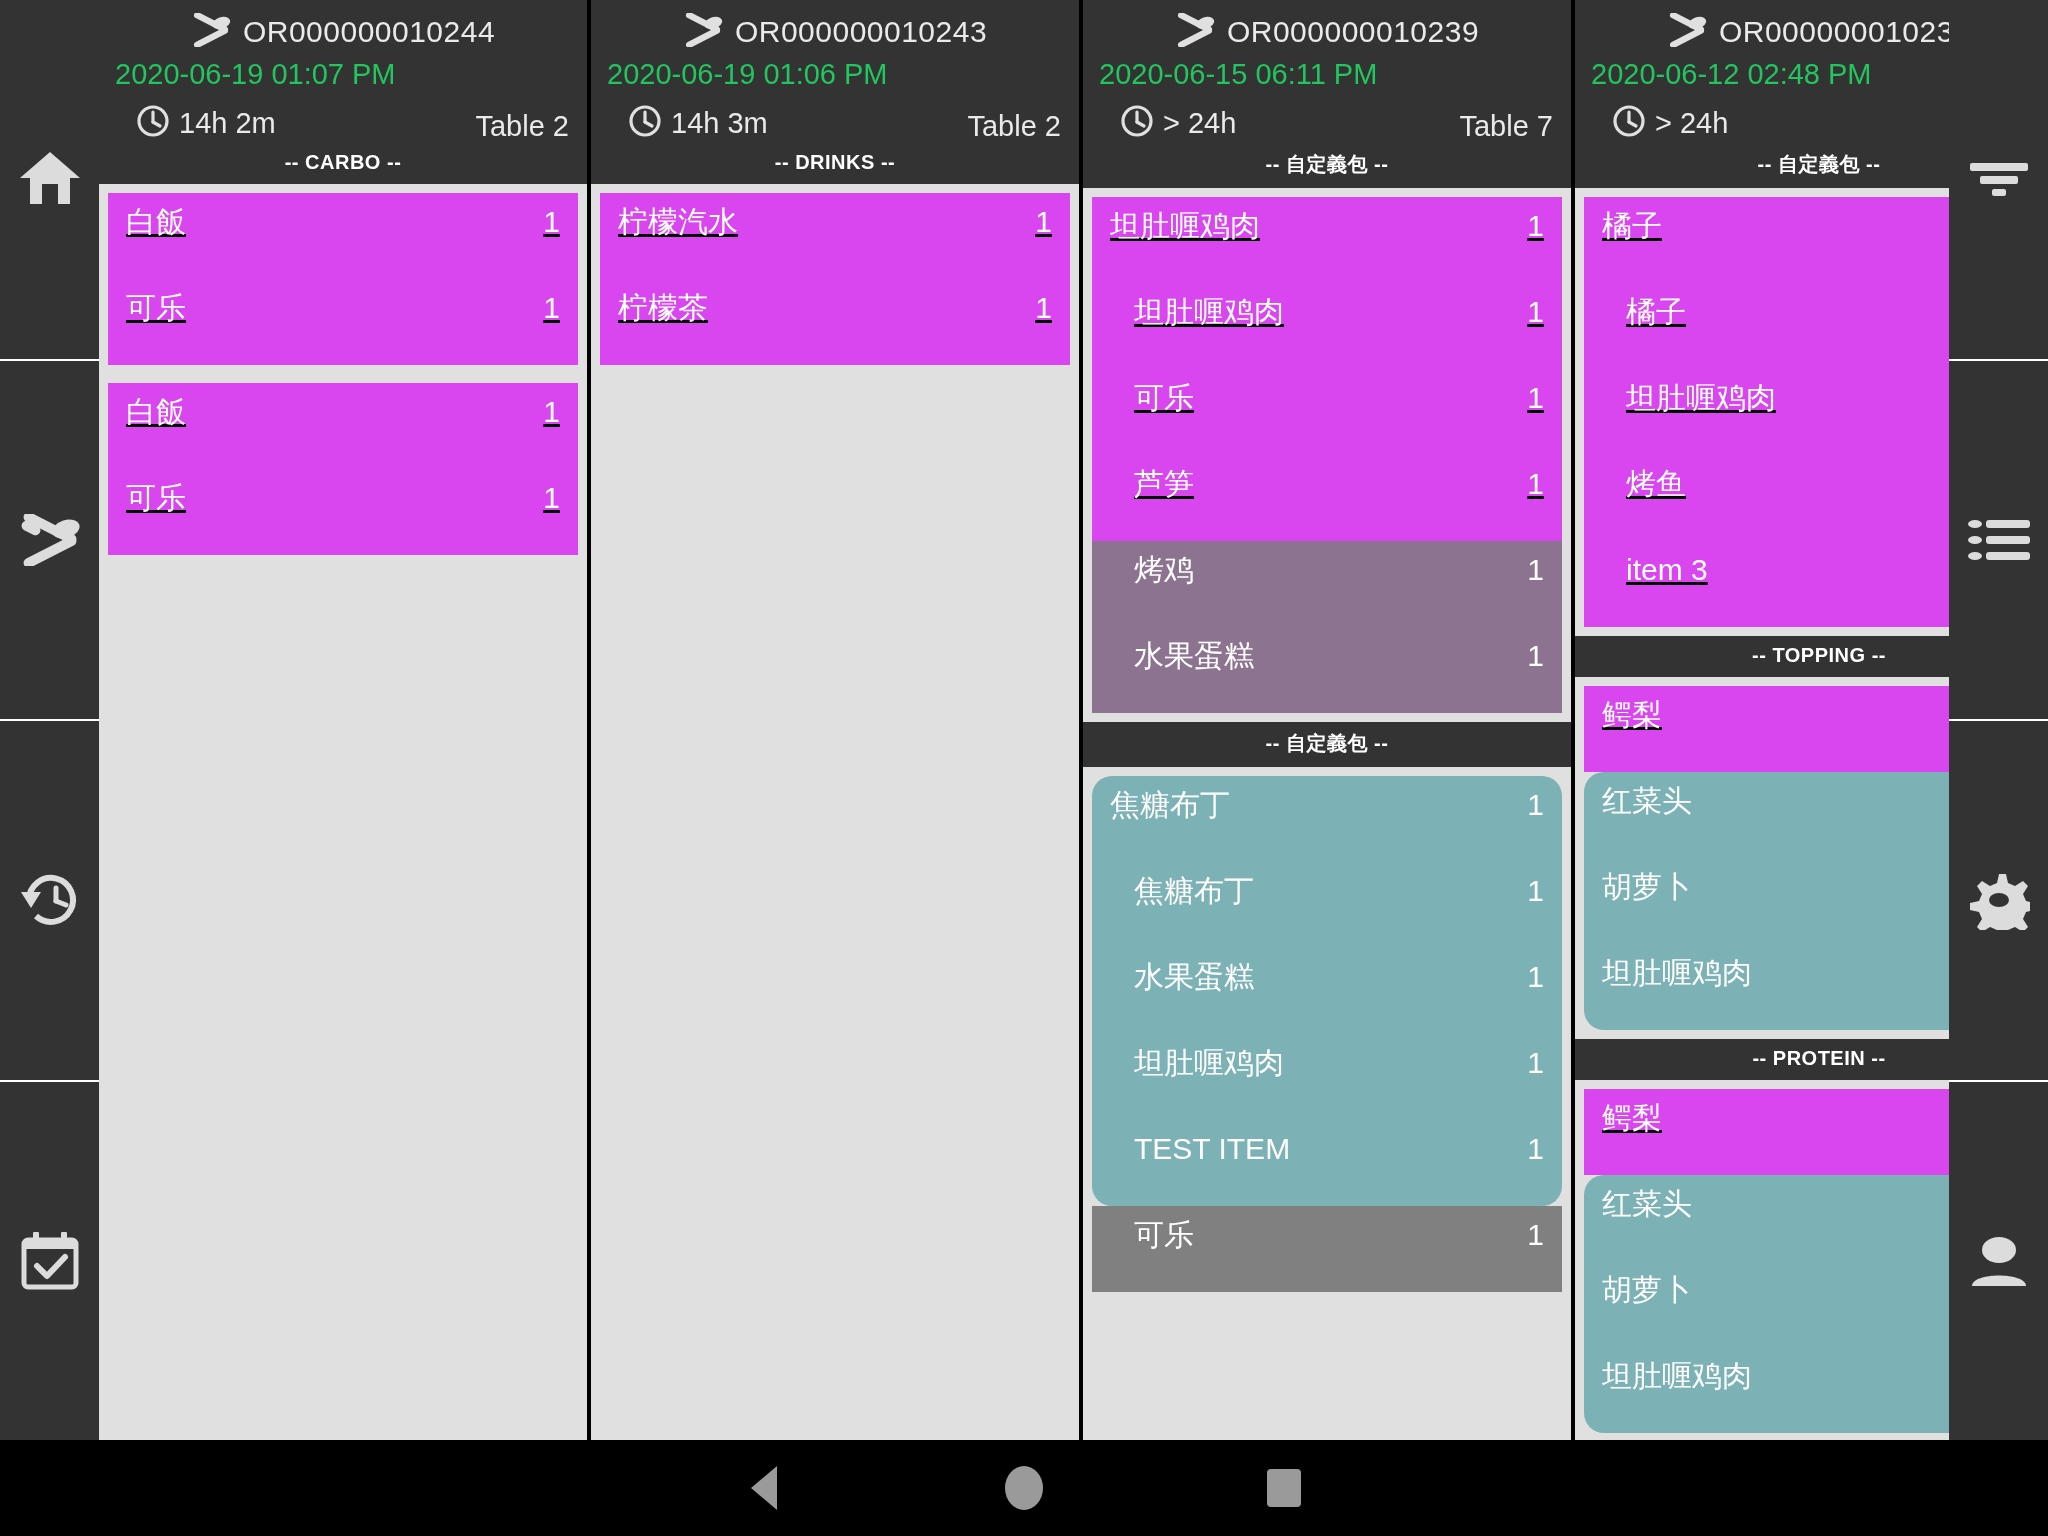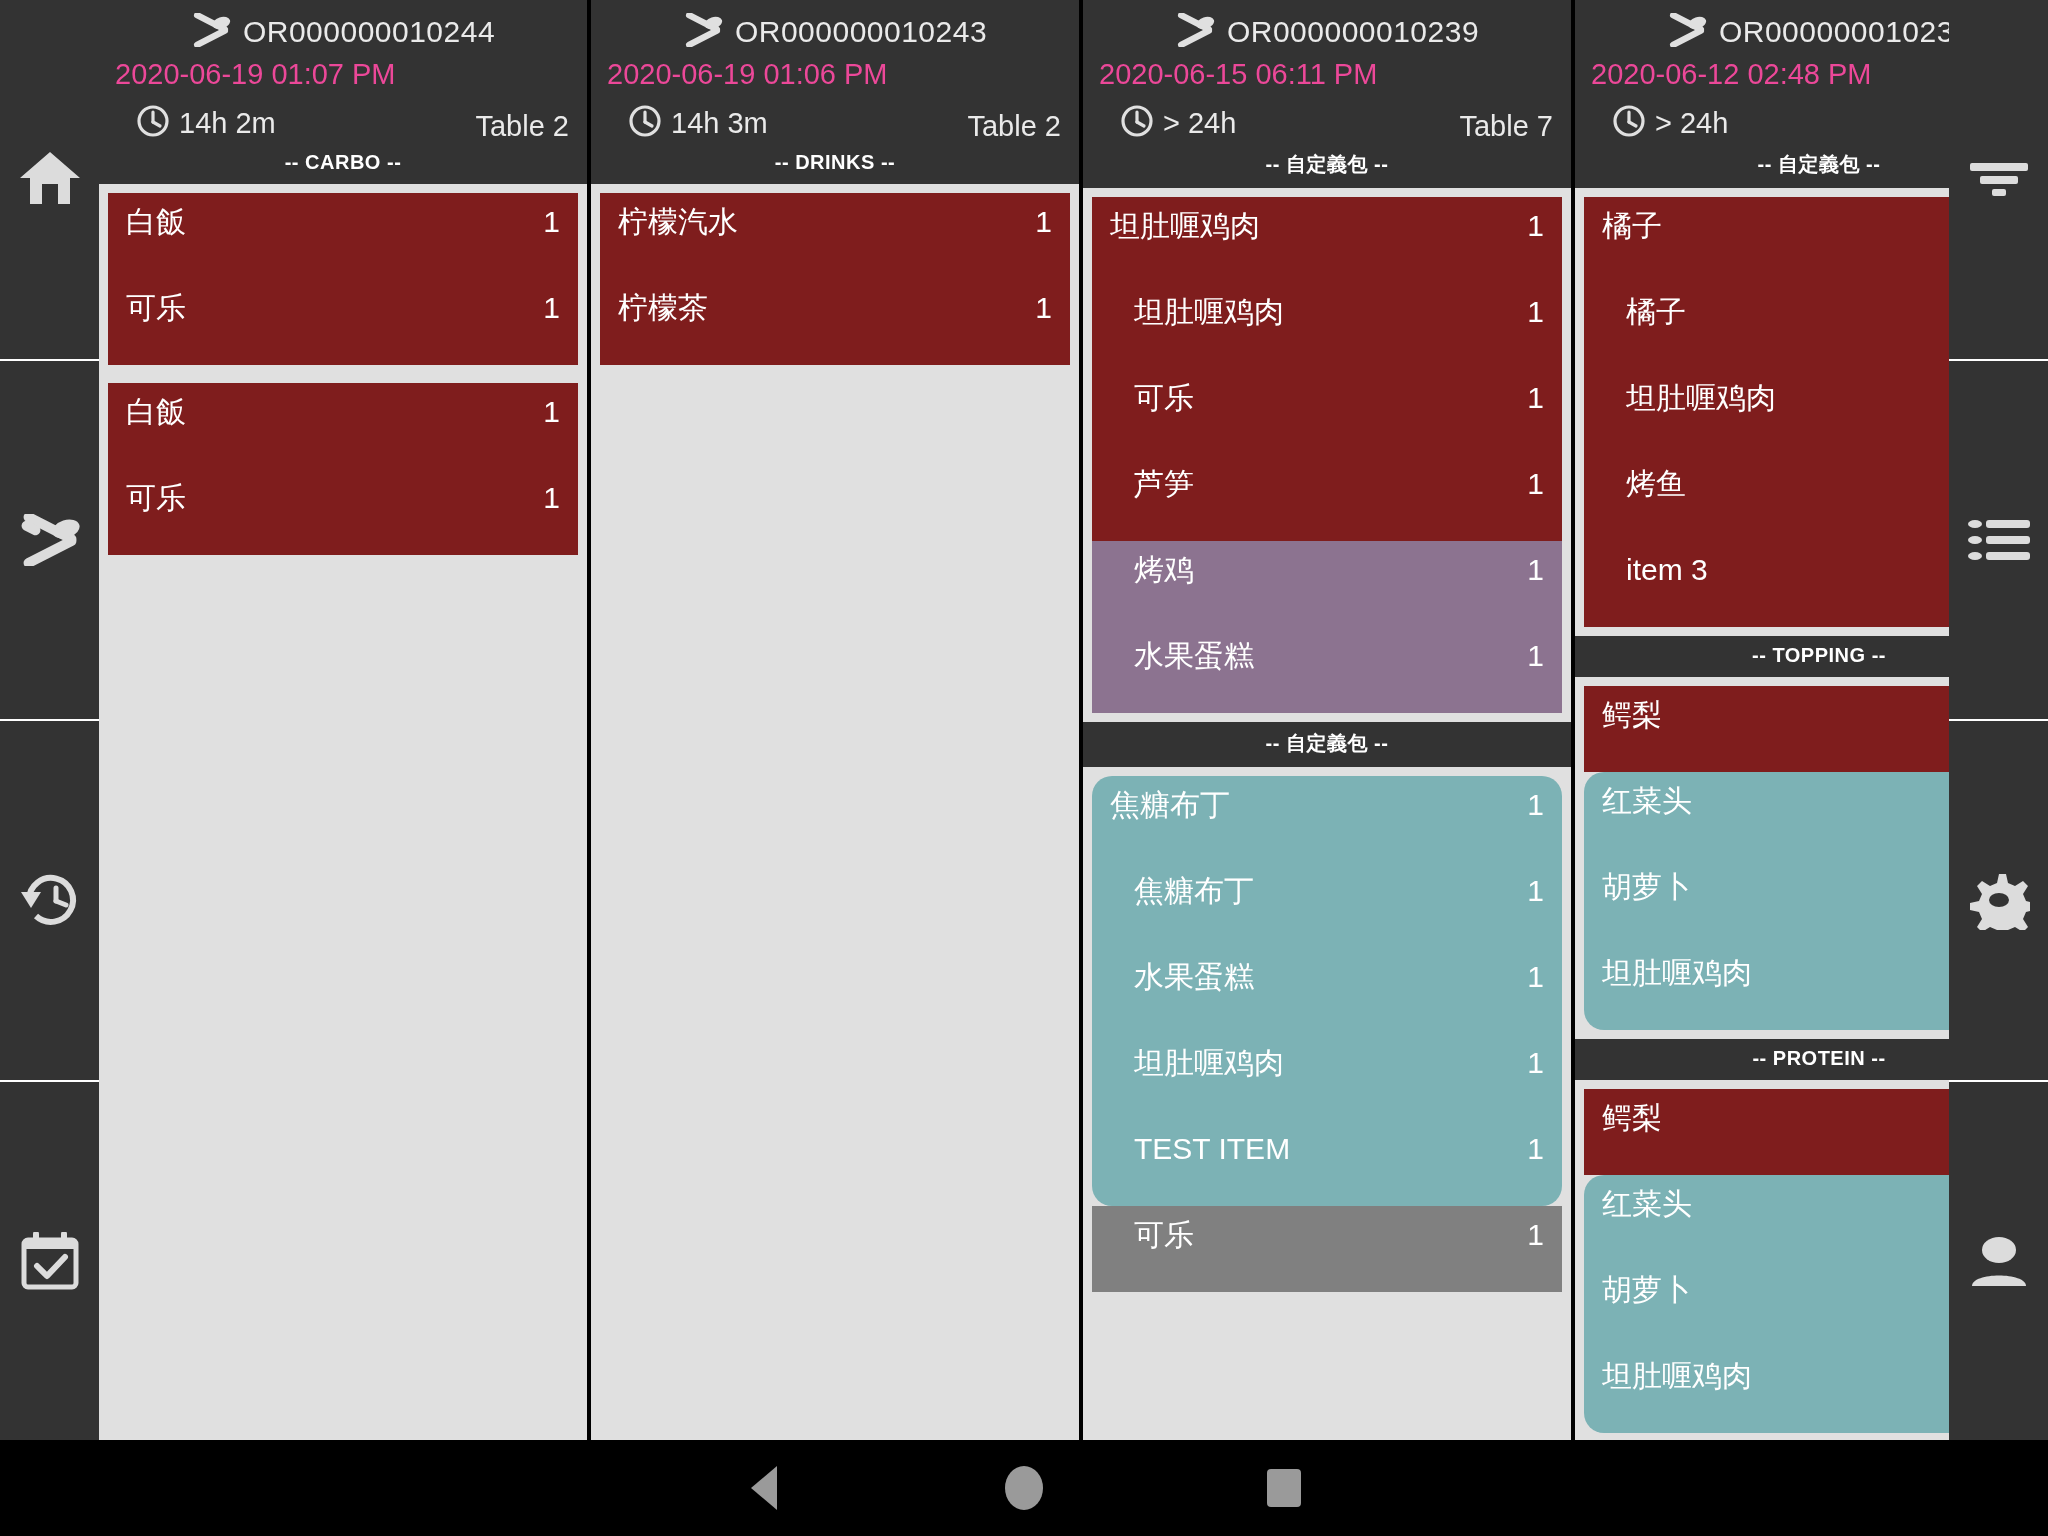--- a/index.html
+++ b/index.html
@@ -55,21 +55,21 @@
   .ord-id-row {
     display: flex; align-items: center; justify-content: center;
     gap: 12px;
     height: 44px;
   }
   .ord-id {
     color: #eaeaea; font-size: 30px; letter-spacing: .5px;
     white-space: nowrap;
   }
   .ord-date {
-    color: #ec4899; font-size: 29px; padding-left: 2px; margin-top: 4px;
+    color: #22c55e; font-size: 29px; padding-left: 2px; margin-top: 4px;
     white-space: nowrap;
   }
   .ord-meta {
     display: flex; align-items: flex-end; justify-content: space-between;
     margin-top: 6px; padding: 0 4px 0 22px;
     height: 46px;
   }
   .ord-elapsed { display: flex; align-items: center; gap: 8px; }
   .ord-elapsed .txt { color: #eaeaea; font-size: 29px; white-space: nowrap; }
   .ord-table { color: #eaeaea; font-size: 29px; white-space: nowrap; }
@@ -98,21 +98,21 @@
   .lines { overflow: hidden; }
   .line {
     display: flex; align-items: flex-start; justify-content: space-between;
     padding: 14px 18px 42px 18px;
     color: #ffffff; font-size: 30px;
     line-height: 1.0;
   }
   .line.sub { padding-left: 42px; }
   .line .qty { font-size: 30px; padding-left: 10px; }
 
-  .c-red    { background: #7f1d1d; }
+  .c-red    { background: #d946ef; text-decoration: underline; }
   .c-purple { background: #8c7390; }
   .c-teal   { background: #7cb2b5; border-radius: 20px; }
   .c-gray   { background: #808080; }
 
   
   .navbar {
     position: absolute; left: 0; right: 0; bottom: 0; height: 96px;
     background: #000000;
     display: flex; align-items: center; justify-content: center;
     gap: 0;

